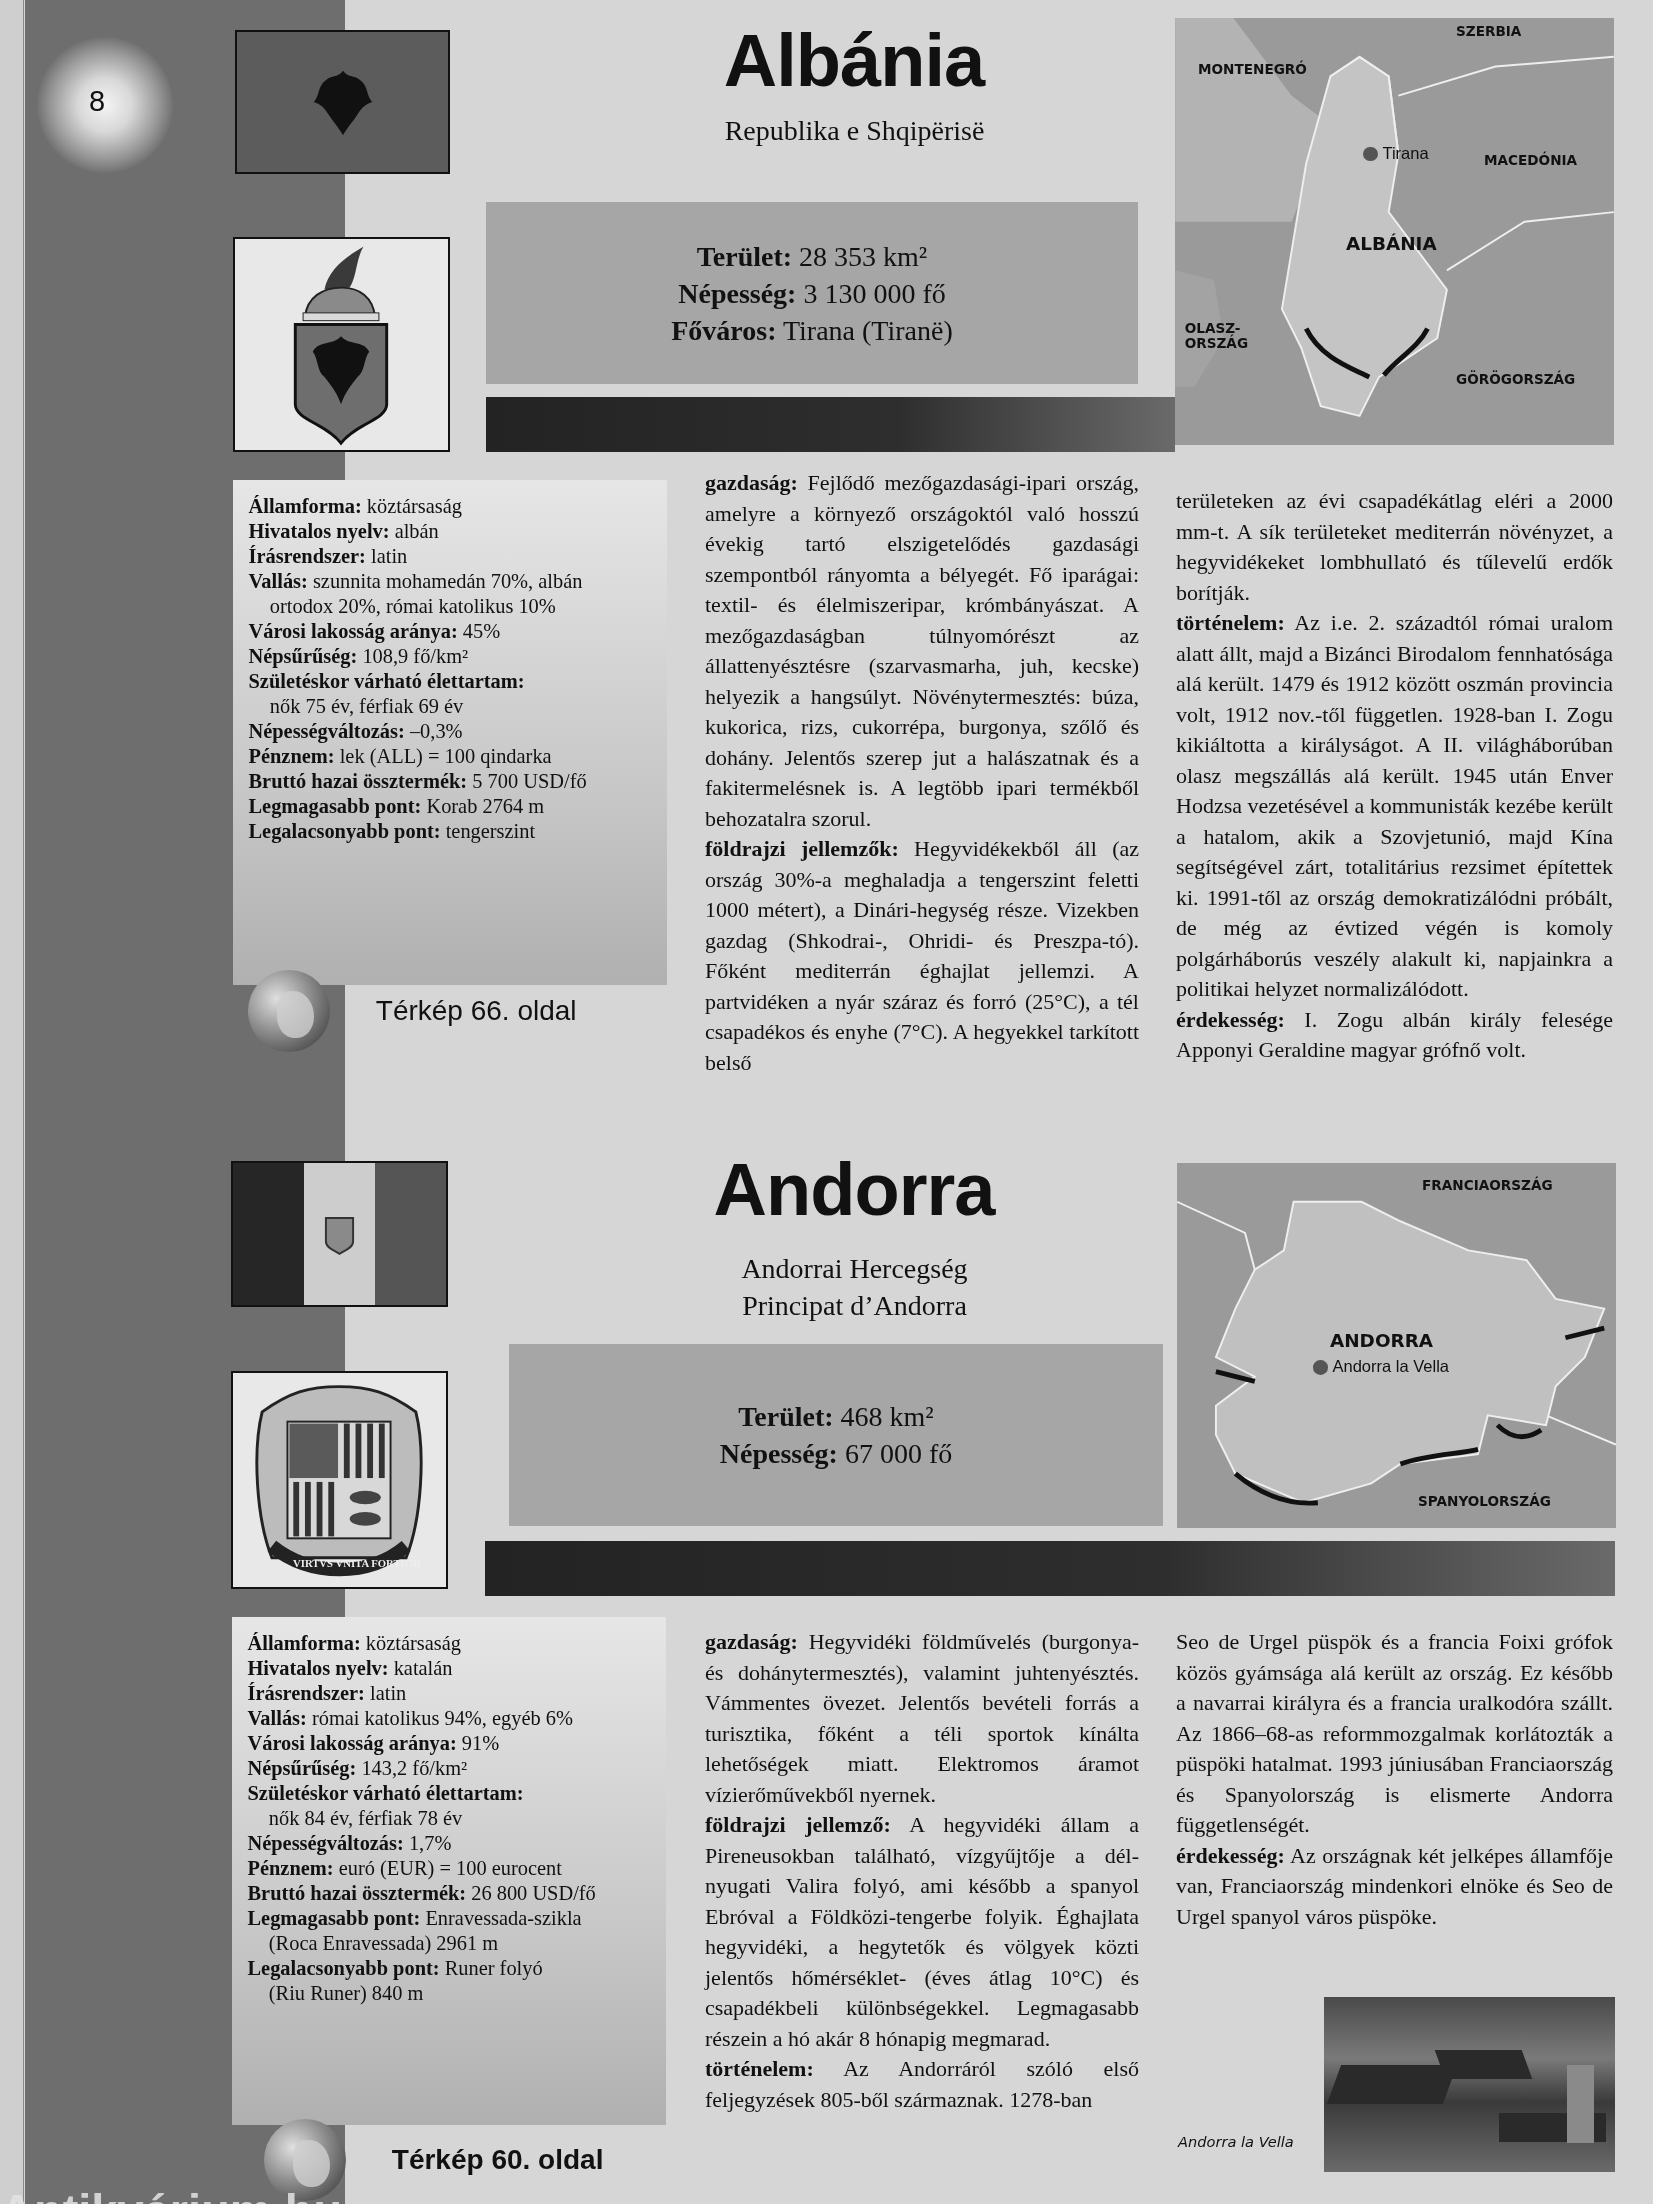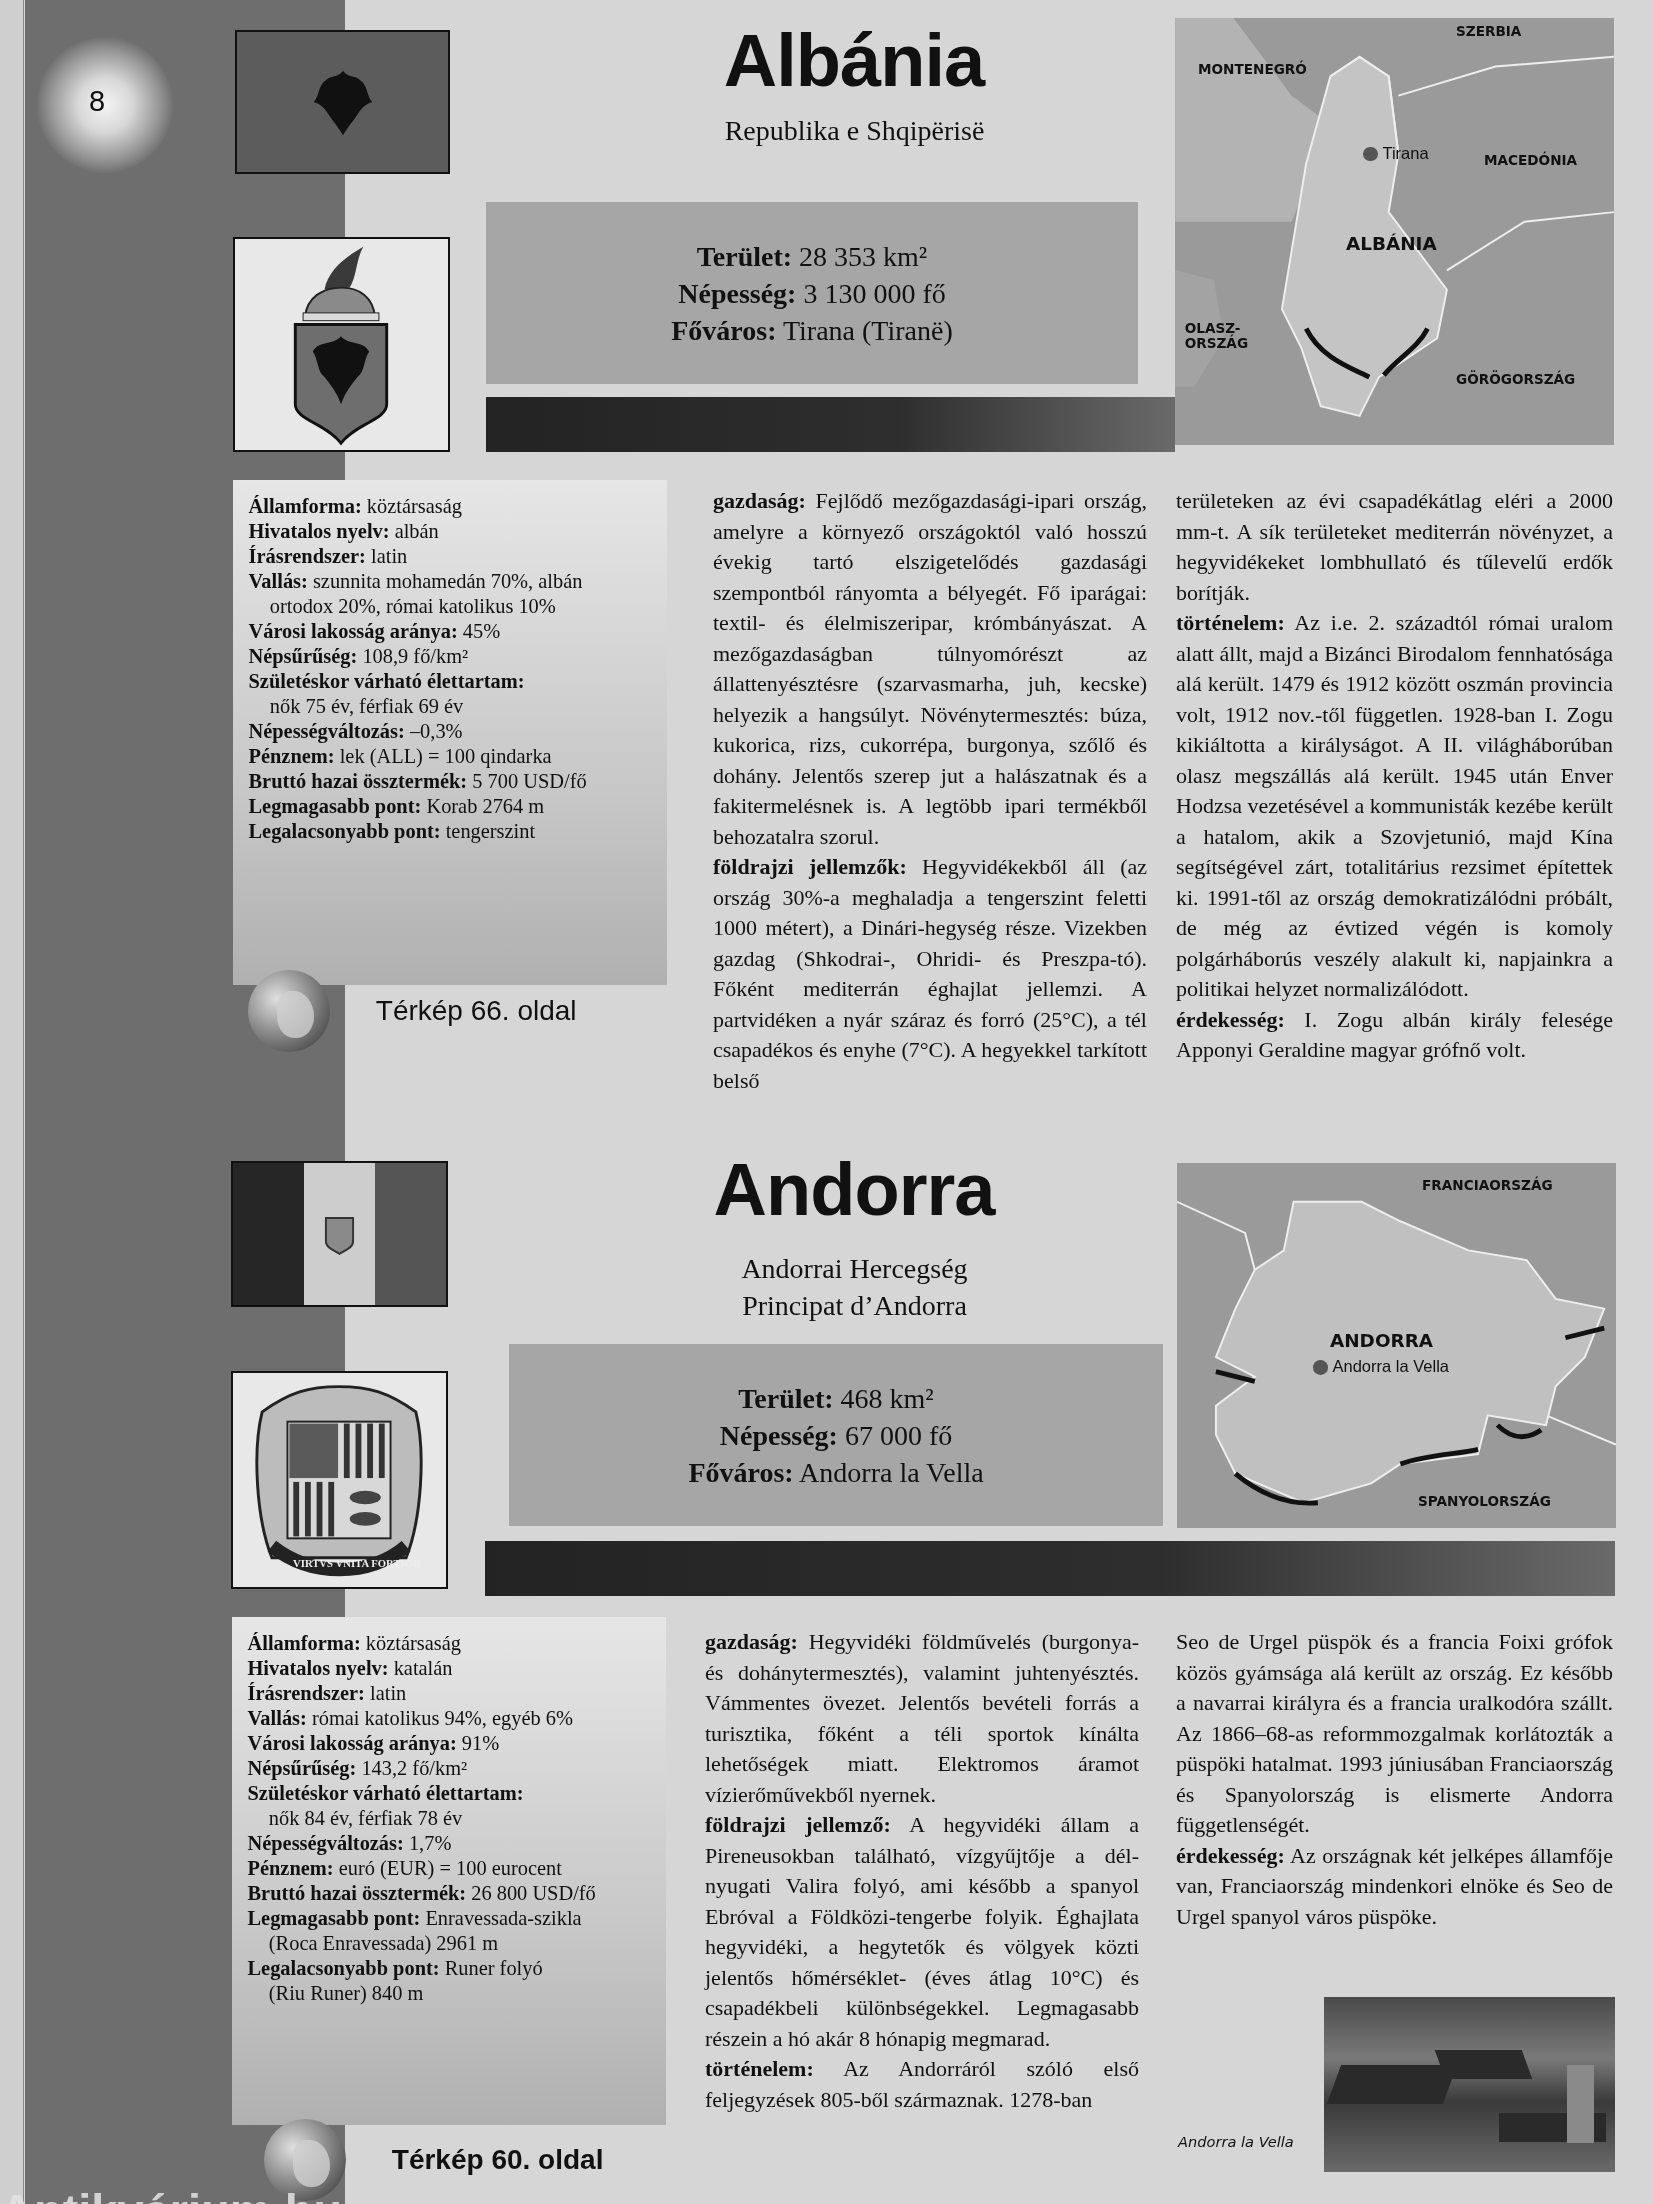--- a/index.html
+++ b/index.html
@@ -115,21 +115,21 @@
         <div><b>Bruttó hazai össztermék:</b> <span>5 700 USD/fő</span></div>
         <div><b>Legmagasabb pont:</b> <span>Korab 2764 m</span></div>
         <div><b>Legalacsonyabb pont:</b> <span>tengerszint</span></div>
       </div>
   </div>
   <div class="map-ref" style="left:248px;top:970px;">
     <div class="globe"></div>
     <span class="map-ref-label">Térkép 66. oldal</span>
   </div>
 
-  <div class="col" style="left:705px;top:486px;width:434px;margin-left:8px;">
+  <div class="col" style="left:705px;top:468px;width:434px;">
     <p><b>gazdaság:</b> <span>Fejlődő mezőgazdasági-ipari ország, amelyre a környező országoktól való hosszú évekig tartó elszigetelődés gazdasági szempontból rányomta a bélyegét. Fő iparágai: textil- és élelmiszeripar, krómbányászat. A mezőgazdaságban túlnyomórészt az állattenyésztésre (szarvasmarha, juh, kecske) helyezik a hangsúlyt. Növénytermesztés: búza, kukorica, rizs, cukorrépa, burgonya, szőlő és dohány. Jelentős szerep jut a halászatnak és a fakitermelésnek is. A legtöbb ipari termékből behozatalra szorul.</span></p>
     <p><b>földrajzi jellemzők:</b> <span>Hegyvidékekből áll (az ország 30%-a meghaladja a tengerszint feletti 1000 métert), a Dinári-hegység része. Vizekben gazdag (Shkodrai-, Ohridi- és Preszpa-tó). Főként mediterrán éghajlat jellemzi. A partvidéken a nyár száraz és forró (25°C), a tél csapadékos és enyhe (7°C). A hegyekkel tarkított belső</span></p>
   </div>
   <div class="col" style="left:1176px;top:486px;width:437px;height:0;overflow:visible;"></div>
 </section>
 
 <section>
   <div class="flag flag-ad">
     <div class="s" style="background:#262626;"></div>
     <div class="s" style="background:#cdcdcd;display:flex;align-items:center;justify-content:center;">
@@ -162,21 +162,20 @@
   </div>
 
   <div class="country-title" style="left:621px;top:1147px;width:466px;">Andorra</div>
   <div class="subtitle" style="left:573px;top:1250px;width:563px;">
     <div>Andorrai Hercegség</div>
     <div>Principat d’Andorra</div>
   </div>
   <div class="facts-box" style="left:485px;top:1344px;width:654px;height:182px;margin-left:24px;">
     <div><b>Terület:</b> <span>468 km²</span></div>
     <div><b>Népesség:</b> <span>67 000 fő</span></div>
-    <div><b>Főváros:</b> <span>Andorra la Vella</span></div>
   </div>
   <div class="dark-bar" style="left:485px;top:1541px;width:1130px;"></div>
 
   <div class="map" style="left:1177px;top:1163px;width:439px;height:365px;">
     <svg width="439" height="365" viewBox="0 0 452 376" style="position:absolute;left:0;top:0;">
       <rect width="452" height="376" fill="#9a9a9a"></rect>
       <path d="M0 40 L70 72 L80 110" fill="none" stroke="#eee" stroke-width="2"></path>
       <path d="M380 260 L452 290" fill="none" stroke="#eee" stroke-width="2"></path>
       <path d="M120 40 L190 40 L230 60 L300 90 L360 100 L390 140 L440 150 L420 200 L390 230 L380 270 L320 260 L310 300 L230 310 L200 330 L130 350 L60 320 L40 280 L40 250 L80 220 L40 200 L60 150 L80 110 L110 90 Z" fill="#c0c0c0" stroke="#eee" stroke-width="2"></path>
       <path d="M60 320 C90 345 120 352 145 350" fill="none" stroke="#111" stroke-width="5"></path>

